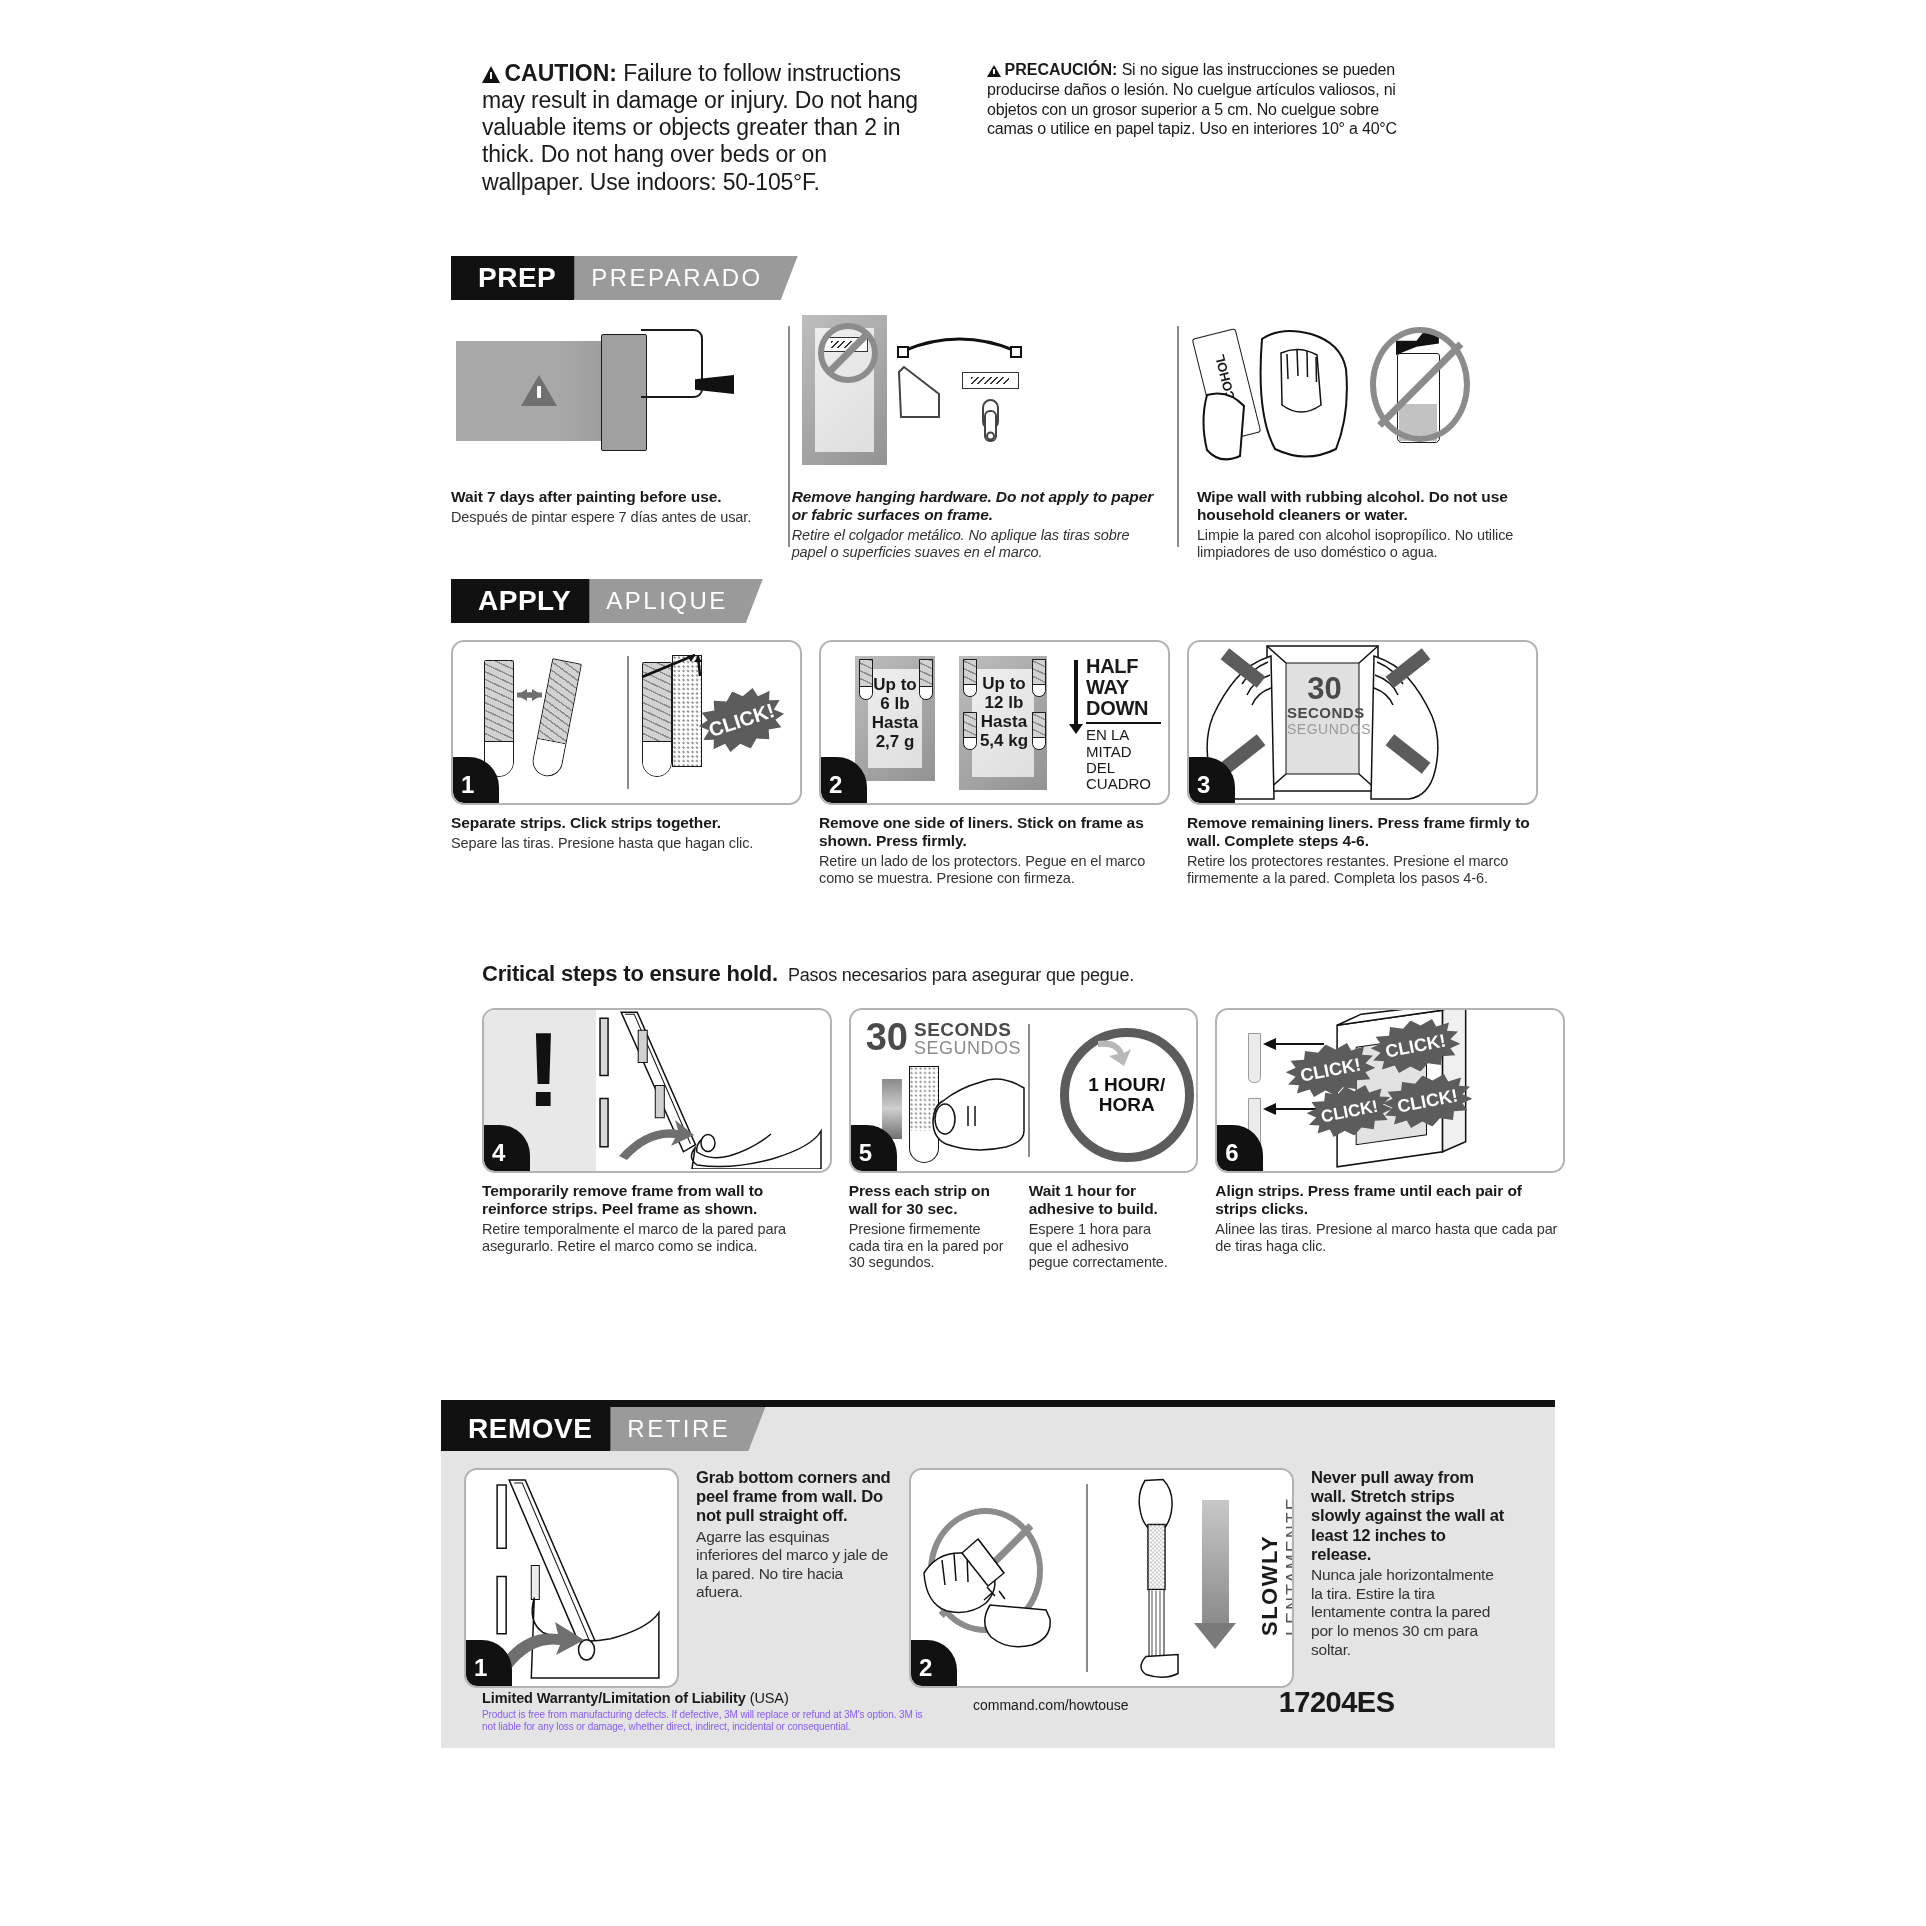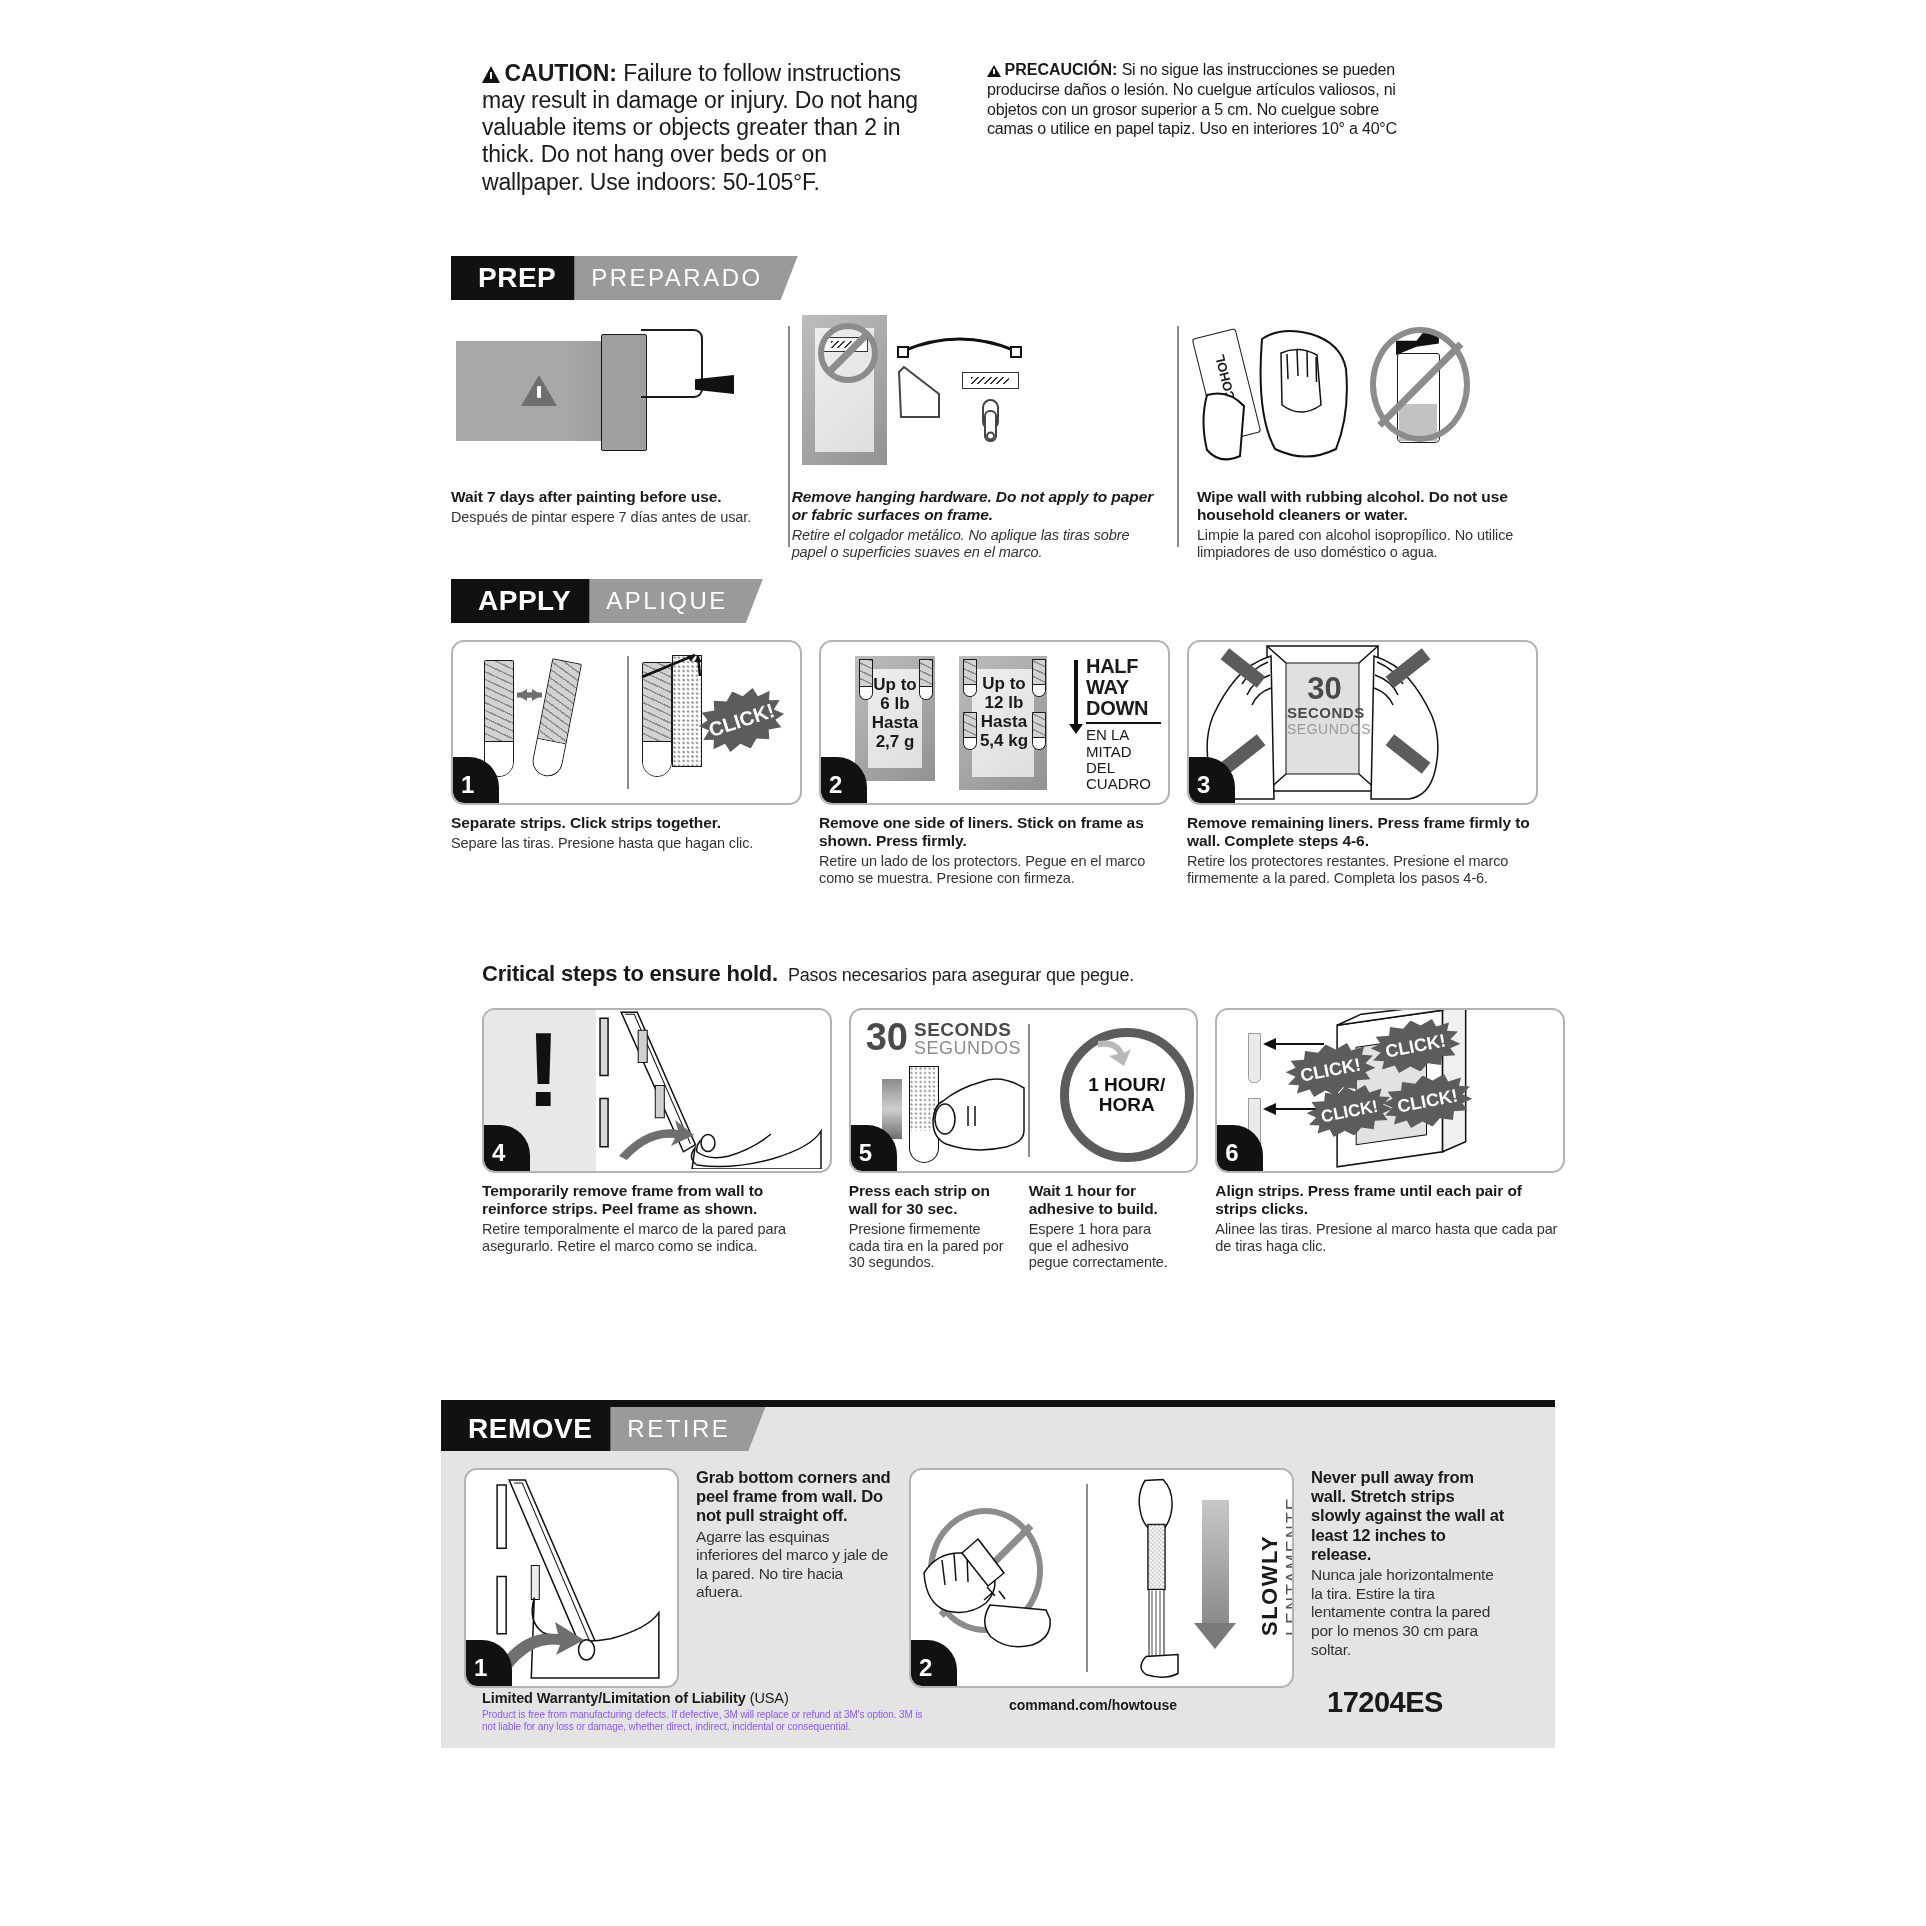--- a/index.html
+++ b/index.html
@@ -79,21 +79,21 @@
   .rm-text{width:196px;}
   .rm-en{font-size:16.6px;font-weight:700;line-height:1.16;letter-spacing:-0.2px;}
   .rm-es{font-size:15.5px;font-weight:400;line-height:1.2;color:#333;letter-spacing:-0.2px;margin-top:2px;}
 
   
   .footer{position:absolute;left:482px;top:1690px;width:1088px;display:flex;align-items:flex-start;}
   .warranty{width:451px;}
   .w-title{font-size:14.5px;font-weight:700;letter-spacing:-0.1px;}
   .w-title span{font-weight:400;}
   .w-body{font-size:10px;line-height:1.2;color:#8b5cf6;letter-spacing:-0.1px;margin-top:3px;}
-  .f-url{font-size:14px;font-weight:700;margin-left:76px;margin-top:7px;}
+  .f-url{font-size:14px;font-weight:400;margin-left:40px;margin-top:7px;}
   .f-code{font-size:29px;font-weight:700;letter-spacing:-0.5px;margin-left:150px;margin-top:-4px;}
 
   
   .wall-swatch{position:absolute;left:5px;top:30px;width:166px;height:100px;
     background:linear-gradient(90deg,#a8a8a8 0%,#a8a8a8 62%,#9a9a9a 100%);}
   .roller{position:absolute;left:150px;top:23px;width:44px;height:115px;background:#a0a0a0;
     border:1.5px solid #1a1a1a;border-radius:2px;}
   .roller-arm{position:absolute;left:190px;top:18px;width:60px;height:65px;
     border:2px solid #1a1a1a;border-left:none;border-radius:0 9px 9px 0;}
   .roller-grip{position:absolute;left:244px;top:64px;width:39px;height:19px;background:#111;

